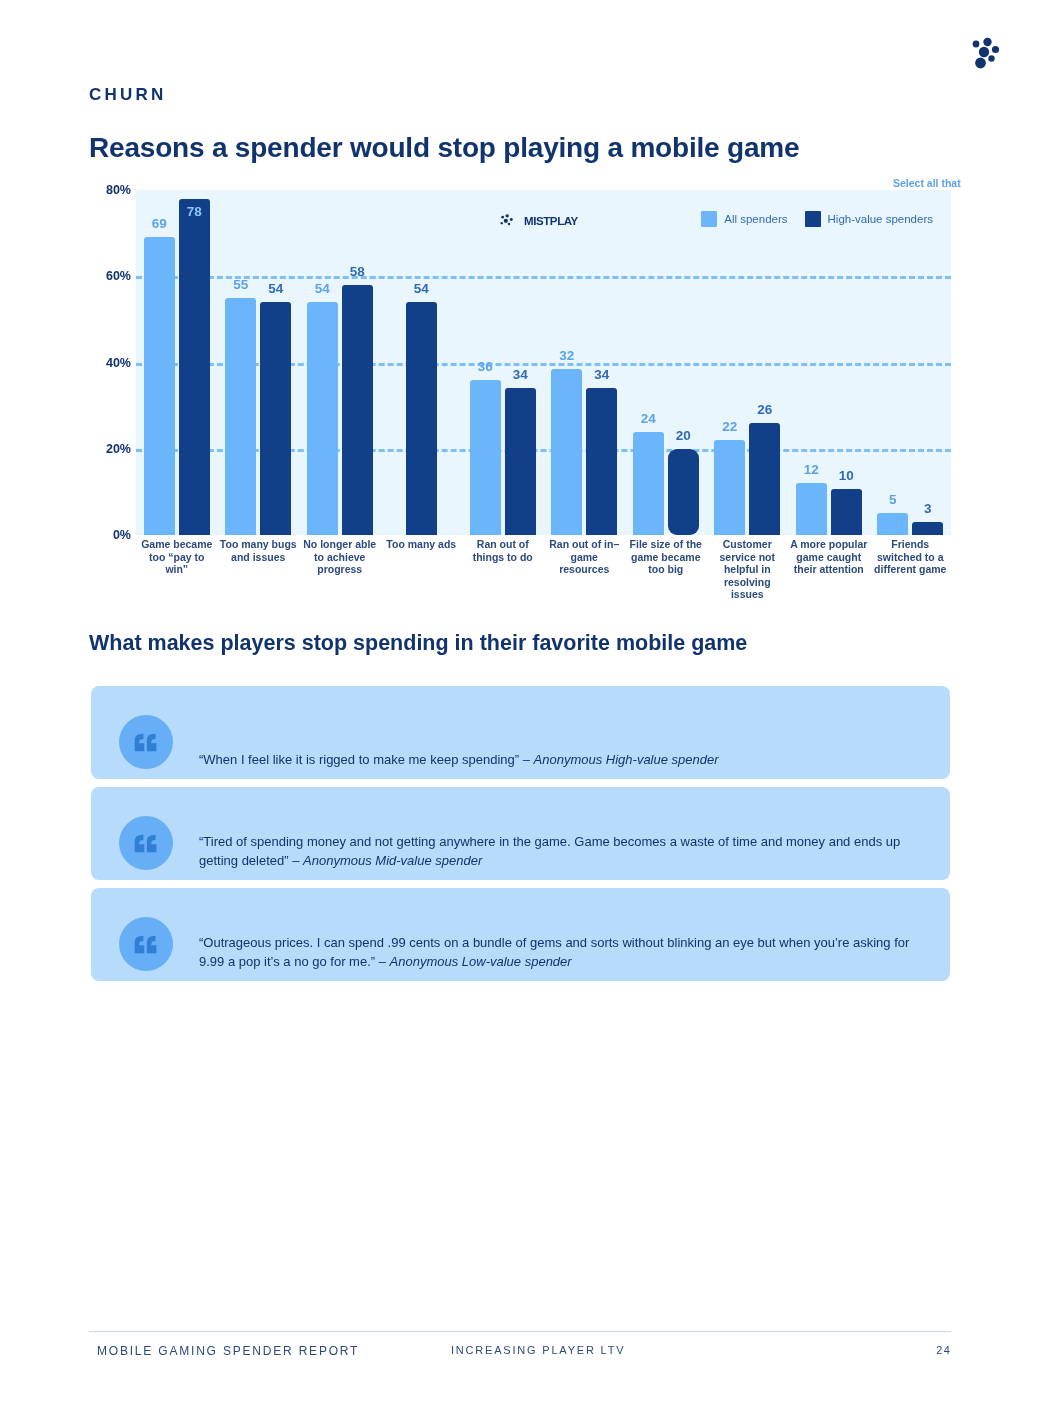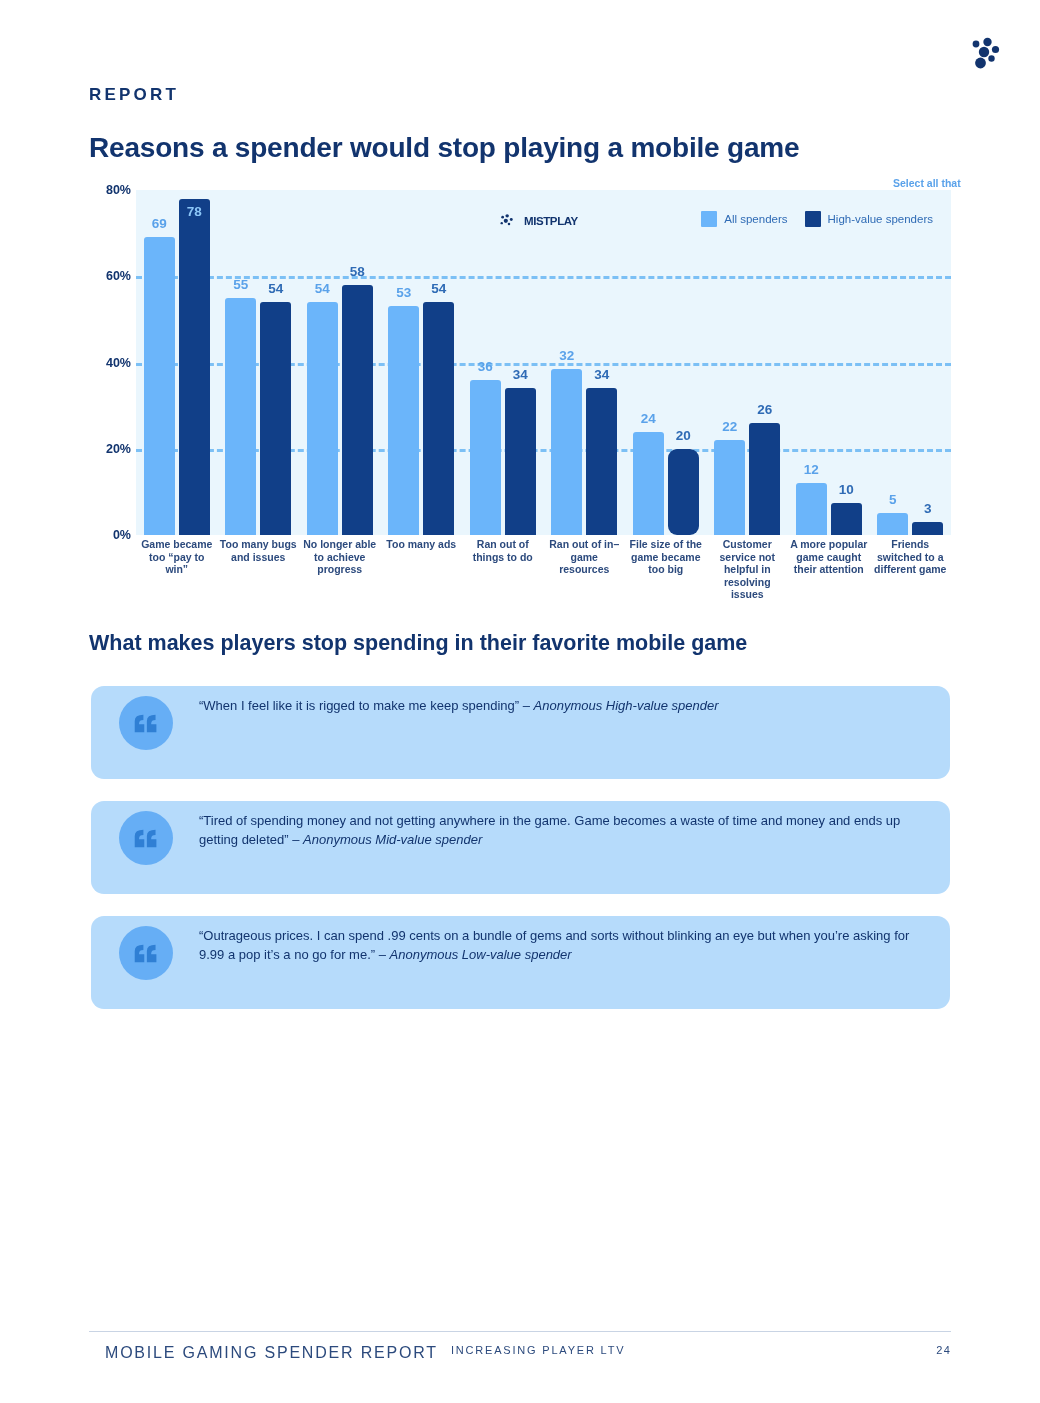--- a/index.html
+++ b/index.html
@@ -191,24 +191,24 @@
     color: #12346e;
   }
   .quotes {
     position: absolute;
     left: 91px;
     top: 686px;
     width: 859px;
   }
   .quote-card {
     background: #b6dbfb;
-    border-radius: 13px;
-    display: flex;
-    align-items: flex-start;
-    margin-bottom: 22px;
+    border-radius: 8px;
+    display: flex;
+    align-items: flex-end;
+    margin-bottom: 8px;
     min-height: 93px;
     padding: 10px 0;
     box-sizing: border-box;
   }
   .quote-avatar {
     width: 54px;
     height: 54px;
     border-radius: 50%;
     background: #66aef5;
     margin-left: 28px;
@@ -236,22 +236,22 @@
     background: #c9d4e4;
   }
   .footer {
     position: absolute;
     left: 89px;
     top: 1344px;
     width: 862px;
     height: 20px;
   }
   .footer-left {
-    position: absolute; left: 16px; top: 0;
-    font-size: 16px; letter-spacing: 1.8px; color: #2c4a7d;
+    position: absolute; left: 8px; top: 0;
+    font-size: 12px; letter-spacing: 1.8px; color: #2c4a7d;
   }
   .footer-mid {
     position: absolute; left: 362px; top: 0;
     font-size: 11px; letter-spacing: 1.8px; color: #2c4a7d;
   }
   .footer-right {
     position: absolute; right: 0; top: 0;
     font-size: 11px; letter-spacing: 1.2px; color: #2c4a7d;
   }
 </style>
@@ -262,21 +262,21 @@
   <svg viewBox="0 0 46 46" width="46" height="46" aria-hidden="true">
     <circle cx="13" cy="16" r="3.4" fill="#12346e"></circle>
     <circle cx="24.5" cy="14" r="4.2" fill="#12346e"></circle>
     <circle cx="21" cy="24" r="5.2" fill="#12346e"></circle>
     <circle cx="32.5" cy="21.5" r="3.6" fill="#12346e"></circle>
     <circle cx="28.5" cy="30.5" r="3.2" fill="#12346e"></circle>
     <circle cx="17.5" cy="35" r="5.4" fill="#12346e"></circle>
   </svg>
 </div>
 
-<div class="kicker">REPORT</div>
+<div class="kicker">CHURN</div>
 <div class="h1">Reasons a spender would stop playing a mobile game</div>
 <div class="select-note">Select all that apply</div>
 
 <div class="chart-wrap">
 
   <div class="y-axis" id="y-axis">
       <div class="y-tick" style="top: 345px;">0%</div>
       <div class="y-tick" style="top: 258.75px;">20%</div>
       <div class="y-tick" style="top: 172.5px;">40%</div>
       <div class="y-tick" style="top: 86.25px;">60%</div>
@@ -334,23 +334,20 @@
         </div>
         <div class="group">
           <div class="bar light" style="height: 232.875px;">
             <span class="bar-val">54</span>
           </div>
           <div class="bar dark" style="height: 250.125px;">
             <span class="bar-val">58</span>
           </div>
         </div>
         <div class="group">
-          <div class="bar light" style="height: 228.562px;">
-            <span class="bar-val">53</span>
-          </div>
           <div class="bar dark" style="height: 232.875px;">
             <span class="bar-val">54</span>
           </div>
         </div>
         <div class="group">
           <div class="bar light" style="height: 155.25px;">
             <span class="bar-val">36</span>
           </div>
           <div class="bar dark" style="height: 146.625px;">
             <span class="bar-val">34</span>
@@ -377,21 +374,21 @@
             <span class="bar-val">22</span>
           </div>
           <div class="bar dark" style="height: 112.125px;">
             <span class="bar-val">26</span>
           </div>
         </div>
         <div class="group">
           <div class="bar light" style="height: 51.75px;">
             <span class="bar-val">12</span>
           </div>
-          <div class="bar dark" style="height: 32px;">
+          <div class="bar dark" style="height: 46px;">
             <span class="bar-val">10</span>
           </div>
         </div>
         <div class="group">
           <div class="bar light" style="height: 21.5625px;">
             <span class="bar-val">5</span>
           </div>
           <div class="bar dark" style="height: 12.9375px;">
             <span class="bar-val">3</span>
           </div>

